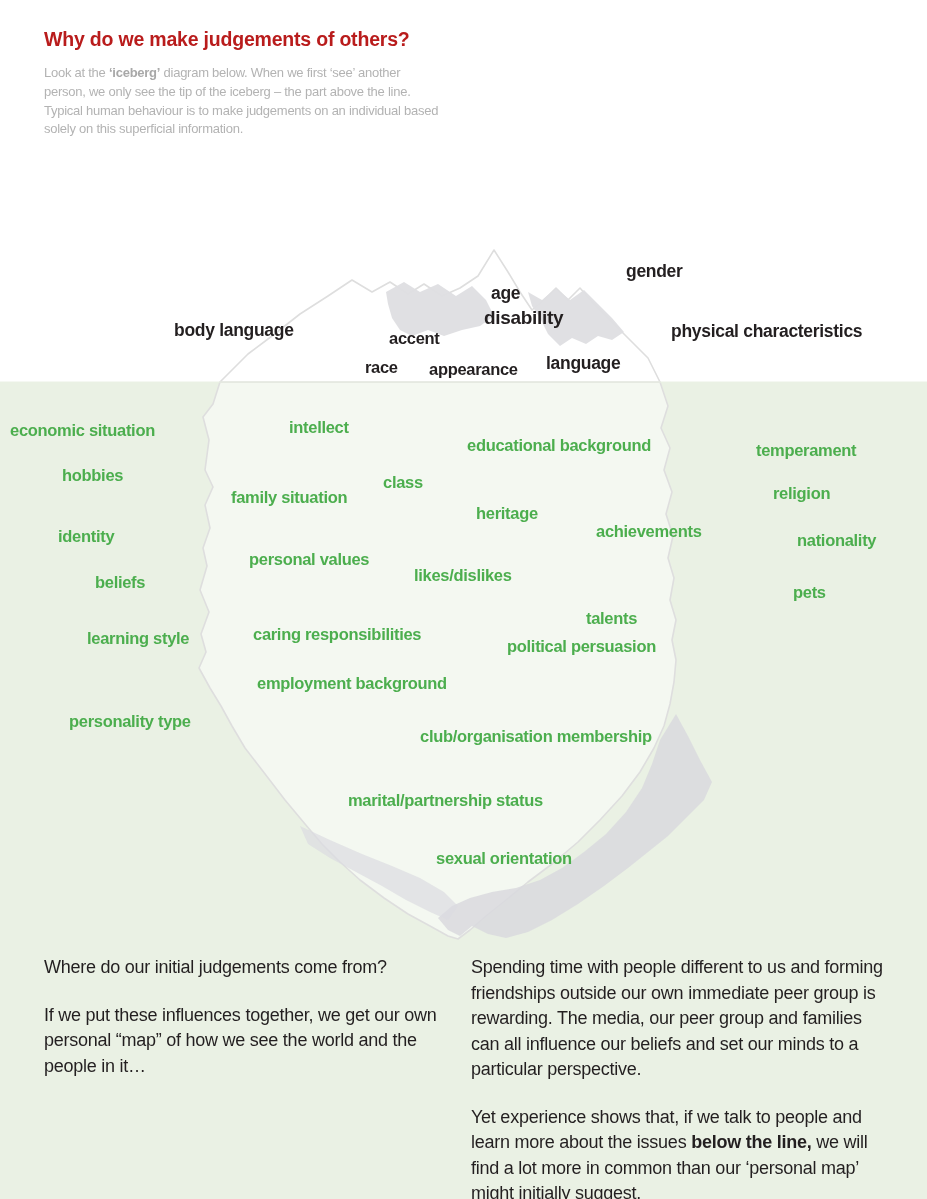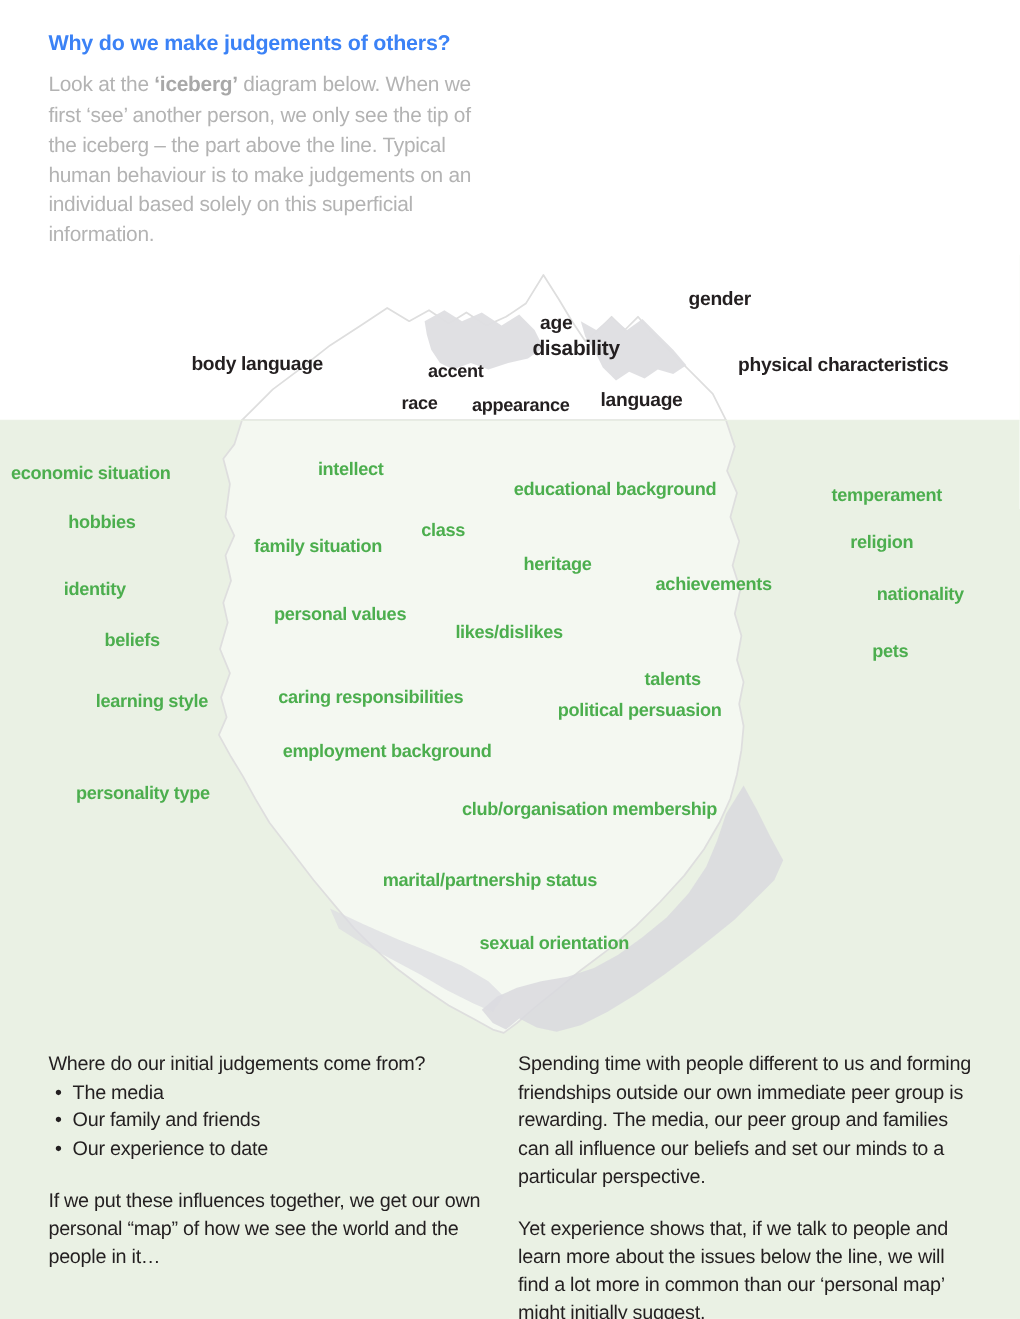--- a/index.html
+++ b/index.html
@@ -44,30 +44,30 @@
   }
 
   
   #intro {
     position: absolute;
     left: 44px;
     top: 28px;
     width: 400px;
   }
   #intro-title {
-    color: #3b82f6;
+    color: #b91c1c;
     font-size: 19.5px;
     font-weight: bold;
     letter-spacing: -0.2px;
     margin: 0 0 14px 0;
     line-height: 1.15;
   }
   #intro-body {
     color: #b3b3b3;
-    font-size: 19px;
+    font-size: 13px;
     line-height: 1.43;
     margin: 0;
     letter-spacing: -0.25px;
   }
   #intro-body b { color: #a8a8a8; font-weight: bold; }
 
   
   .above-label {
     position: absolute;
     color: #231f20;
@@ -120,21 +120,21 @@
     margin: 0;
   }
   ul.bullets li::before {
     content: "\2022";
     position: absolute;
     left: -16px;
     top: 0;
   }
   .para { margin: 0; }
   .spacer { height: 22px; }
-  .para b { font-weight: normal; }
+  .para b { font-weight: bold; }
 </style>
 </head>
 <body>
 
 <div id="page">
 
   <div id="water"></div>
 
   <svg id="iceberg-layer" viewBox="0 0 927 1199" width="927" height="1199" xmlns="http://www.w3.org/2000/svg">
 
@@ -212,25 +212,20 @@
       <div class="below-label" style="left: 348px; top: 792px;">marital/partnership status</div>
       <div class="below-label" style="left: 436px; top: 850px;">sexual orientation</div>
       <div class="below-label" style="left: 756px; top: 442px;">temperament</div>
       <div class="below-label" style="left: 773px; top: 485px;">religion</div>
       <div class="below-label" style="left: 797px; top: 532px;">nationality</div>
       <div class="below-label" style="left: 793px; top: 584px;">pets</div>
     </div>
 
   <div id="bottom-left">
     <p class="q-line">Where do our initial judgements come from?</p>
-    <ul class="bullets" id="bl-bullets">
-        <li>The media</li>
-        <li>Our family and friends</li>
-        <li>Our experience to date</li>
-      </ul>
     <div class="spacer"></div>
     <p class="para">If we put these influences together, we get our own personal “map” of how we see the world and the people in it…</p>
   </div>
 
   <div id="bottom-right">
     <p class="para">Spending time with people different to us and forming friendships outside our own immediate peer group is rewarding. The media, our peer group and families can all influence our beliefs and set our minds to a particular perspective.</p>
     <div class="spacer"></div>
     <p class="para"><span>Yet experience shows that, if we talk to people and learn more about the issues </span><b>below the line,</b><span> we will find a lot more in common than our ‘personal map’ might initially suggest.</span></p>
   </div>
 

